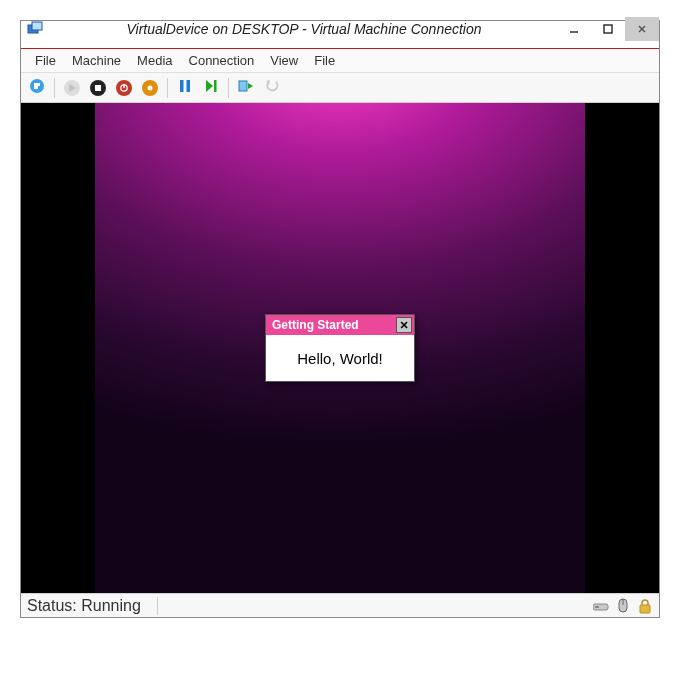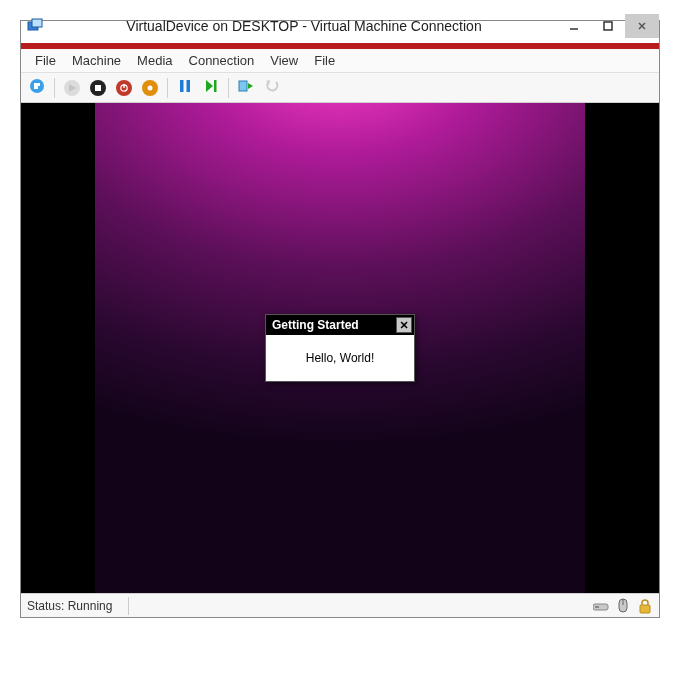--- a/index.html
+++ b/index.html
@@ -17,21 +17,22 @@
     background: #fff;
     display: flex;
     flex-direction: column;
   }
   .titlebar {
     height: 28px;
     background: #fff;
     display: flex;
     align-items: center;
     padding: 0 0 12px 6px;
-    border-bottom: 6px solid #b91c1c;
+    border-bottom: 1px solid #b91c1c;
+    font-style: italic;
   }
   .titlebar .app-icon {
     width: 16px; height: 16px;
     margin-right: 8px;
     display:flex;align-items:center;justify-content:center;
   }
   .titlebar .title-text {
     flex: 1;
     text-align: center;
     font-size: 14px;
@@ -97,51 +98,51 @@
     position:absolute;
     left:50%; top:50%;
     transform:translate(-50%,-50%);
     width: 150px;
     background:#fff;
     border:1px solid #555;
     box-shadow: 2px 2px 6px rgba(0,0,0,0.5);
   }
   .dlg-title {
     height:20px;
-    background:#000000;
+    background:#ec4899;
     color:#fff;
     font-weight:bold;
     font-size:12px;
     display:flex;align-items:center;
     padding:0 2px 0 6px;
   }
   .dlg-title-text { flex:1; }
   .dlg-close {
     width:16px;height:16px;
     background:#c8c8c8;
     border:1px solid #555;
     display:flex;align-items:center;justify-content:center;
     cursor:pointer;
     color:#000;
     font-size:11px;
     font-weight:bold;
   }
   .dlg-body {
     height:46px;
     display:flex;align-items:center;justify-content:center;
-    font-size:12px;
+    font-size:15px;
     color:#000;
   }
   .statusbar {
     height:24px;
     background:#f7f7f7;
     border-top:1px solid #d0d0d0;
     display:flex;
     align-items:center;
-    font-size:12px;
+    font-size:16px;
     color:#333;
     padding:0 6px;
   }
   .status-left { flex:0 0 auto; padding-right:10px; }
   .status-divider { width:1px;height:18px;background:#ccc;margin:0 6px; }
   .status-spacer { flex:1; }
   .status-icons { display:flex; gap:6px; align-items:center; }
   .sicon { width:16px;height:16px;display:flex;align-items:center;justify-content:center; }
 
   

